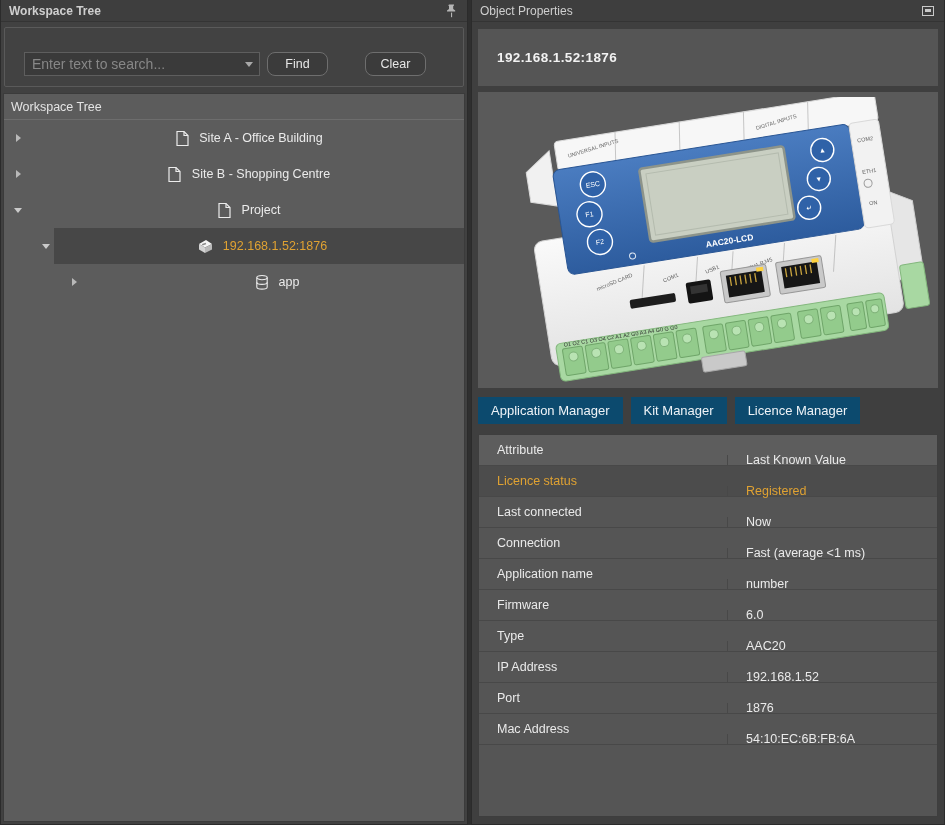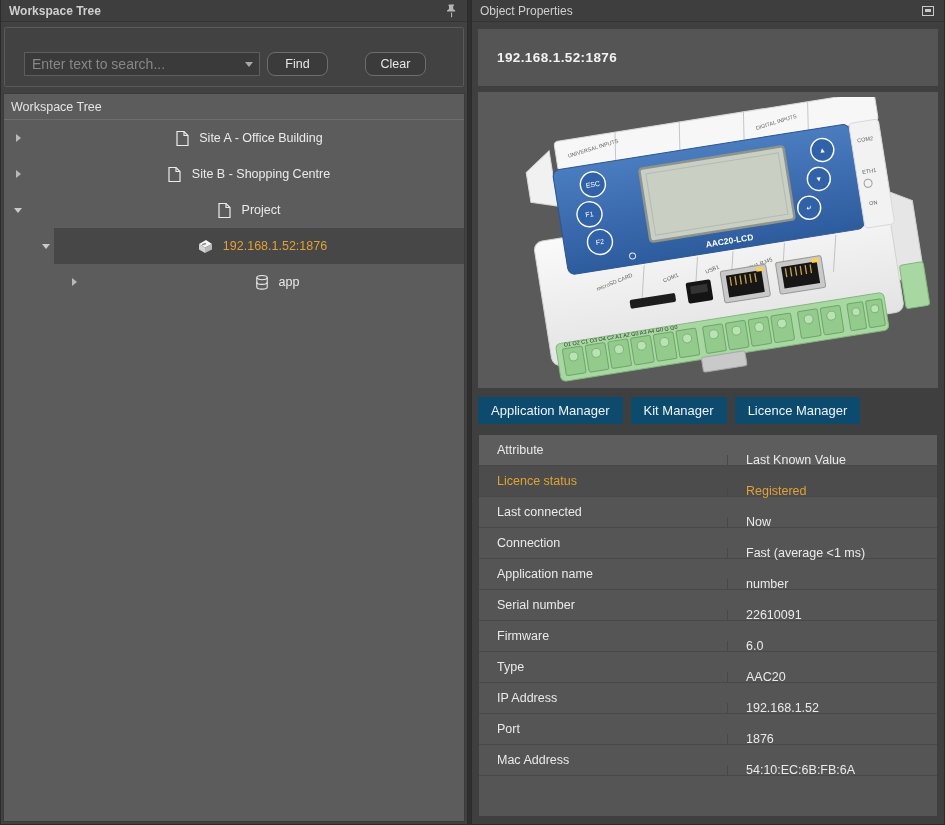--- a/index.html
+++ b/index.html
@@ -411,24 +411,20 @@
     </div>
     <div class="prow">
       <div class="pcell attr">Connection</div>
       <div class="pcell val">Fast (average &lt;1 ms)</div>
     </div>
     <div class="prow">
       <div class="pcell attr">Application name</div>
       <div class="pcell val">number</div>
     </div>
     <div class="prow">
-      <div class="pcell attr">Serial number</div>
-      <div class="pcell val">22610091</div>
-    </div>
-    <div class="prow">
       <div class="pcell attr">Firmware</div>
       <div class="pcell val">6.0</div>
     </div>
     <div class="prow">
       <div class="pcell attr">Type</div>
       <div class="pcell val">AAC20</div>
     </div>
     <div class="prow">
       <div class="pcell attr">IP Address</div>
       <div class="pcell val">192.168.1.52</div>

